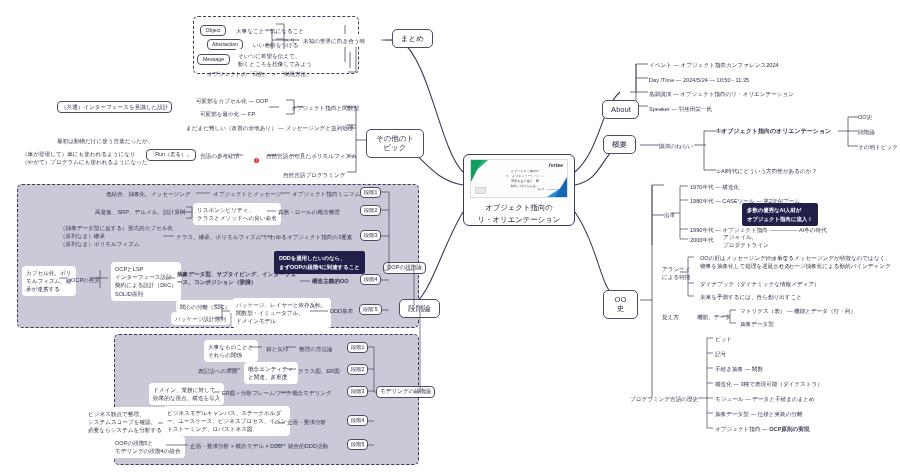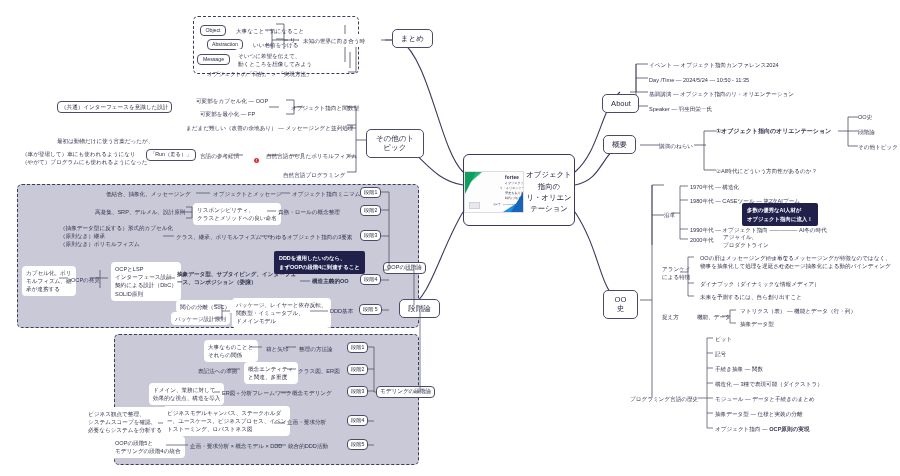--- a/index.html
+++ b/index.html
@@ -20,21 +20,21 @@
   
   .callout{background:#20204a;color:#ffffff;border-radius:2px;
            font-size:5.4px;line-height:1.6;padding:3px 5px;white-space:pre-line;font-weight:bold;}
   .bold{font-weight:bold;}
   
   .region{position:absolute;border:1.1px dashed #3a3a5c;border-radius:5px;box-sizing:border-box;}
   .region.filled{background:#c9c9d8;}
   
   #center-card{position:absolute;left:463px;top:154px;width:112px;height:72px;
      border:1.4px solid #3a3a5c;border-radius:6px;background:#fff;box-sizing:border-box;
-     display:flex;flex-direction:row;align-items:center;}
+     display:flex;flex-direction:column;align-items:center;}
   #slide-thumb{position:relative;width:96px;height:40px;margin-top:4px;background:#fdfdfd;
      border:0.7px solid #dcdce4;overflow:hidden;}
   .tri-green{position:absolute;left:0;top:0;width:0;height:0;
      border-left:17px solid #22b473;border-bottom:15px solid transparent;}
   .tri-green2{position:absolute;left:0;top:0;width:0;height:0;
      border-left:11px solid #0f9e5e;border-bottom:22px solid transparent;}
   .tri-blue{position:absolute;right:0;bottom:0;width:0;height:0;
      border-right:20px solid #1f8fe0;border-top:13px solid transparent;}
   .tri-blue2{position:absolute;right:0;bottom:0;width:0;height:0;
      border-right:12px solid #1565b8;border-top:20px solid transparent;}
@@ -133,21 +133,21 @@
       <span id="slide-by">増田 亨 ‑ @masuda220</span>
       <span id="slide-foot"></span>
     </div>
     <div id="center-title">オブジェクト指向の
 リ・オリエンテーション</div>
   </div>
 
   <div class="node pill big" style="left:392px;top:29px;width:41px;"><span>まとめ</span></div>
   <div class="node pill big" style="left:366px;top:129px;width:58px;"><span>その他のトピック</span></div>
   <div class="node pill big" style="left:399px;top:299px;width:41px;"><span>段階論</span></div>
-  <div class="node pill big" style="left:602px;top:94px;width:37px;padding-left:8px;"><span>About</span></div>
+  <div class="node pill big" style="left:602px;top:100px;width:37px;padding-left:8px;"><span>About</span></div>
   <div class="node pill big" style="left:603px;top:135px;width:33px;"><span>概要</span></div>
   <div class="node pill big" style="left:603px;top:290px;width:35px;"><span>OO史</span></div>
 
   <div class="node txt" style="left:290px;top:36px;"><span>リ・オリエンテーション</span></div>
 
   <div class="node card" style="left:299px;top:34px;"><span>未知の世界に向き合う時</span></div>
   <div class="node pill" style="left:200px;top:25px;width:26px;font-size:5.2px;padding:1.2px 2px;"><span>Object</span></div>
   <div class="node txt" style="left:236px;top:27px;"><span>大事なこと・気になること</span></div>
   <div class="node pill" style="left:207px;top:39px;width:36px;font-size:5.2px;padding:1.2px 2px;"><span>Abstraction</span></div>
   <div class="node txt" style="left:253px;top:41px;"><span>いい名前をつける</span></div>

